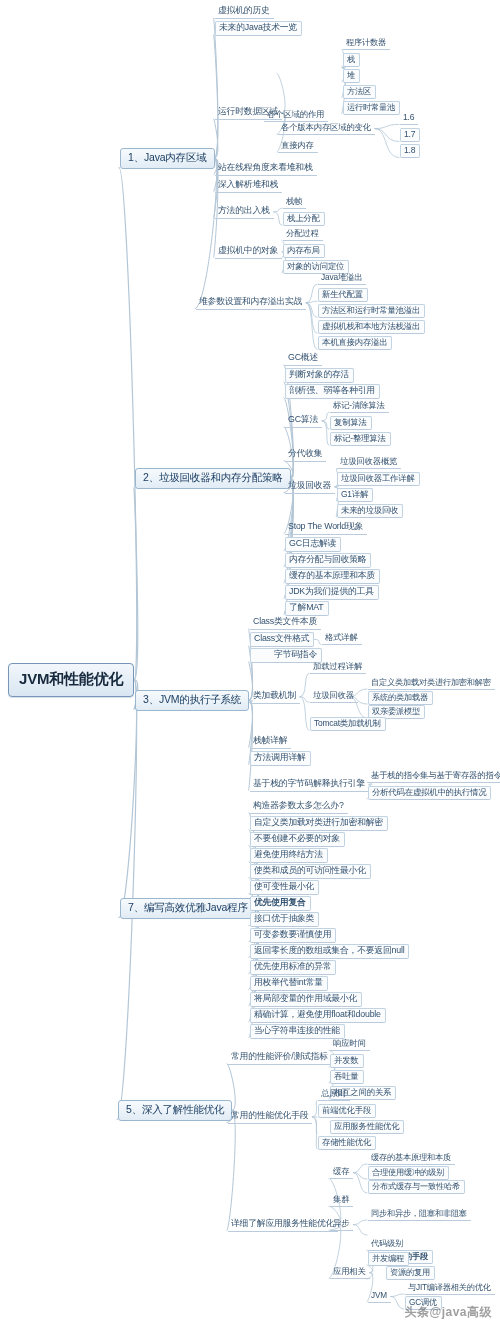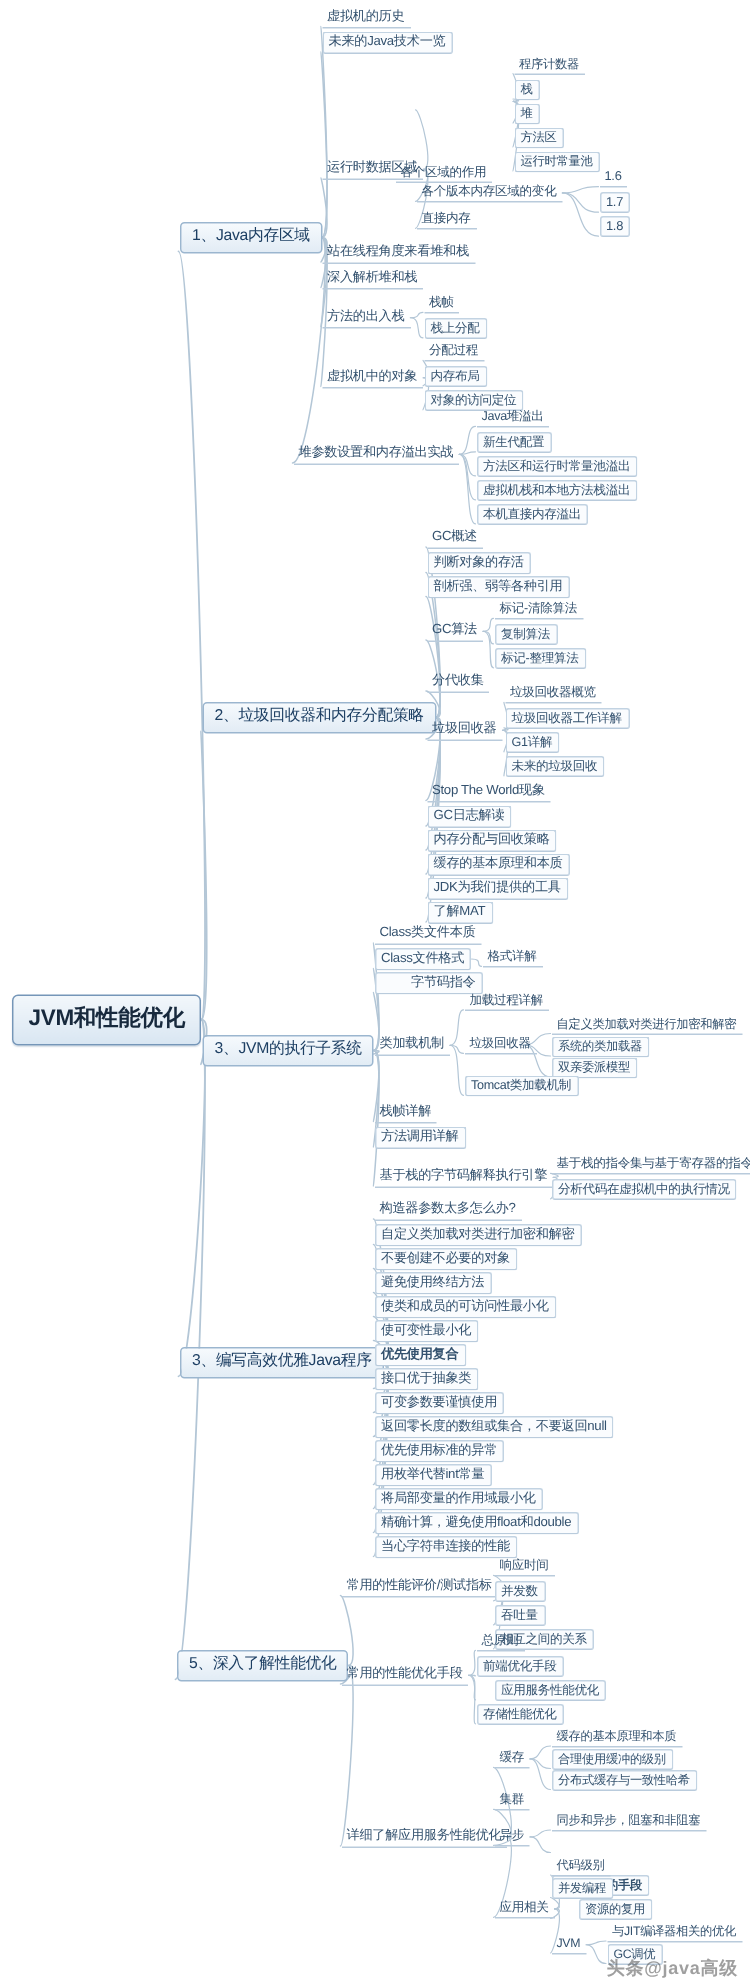--- a/index.html
+++ b/index.html
@@ -270,21 +270,21 @@
   <div class="node lv4 boxed" style="left:368px;top:705px;">双亲委派模型</div>
   <div class="node lv3 boxed" style="left:310px;top:717px;">Tomcat类加载机制</div>
 
   <div class="node lv2" style="left:250px;top:735px;">栈帧详解</div>
   <div class="node lv2 boxed" style="left:250px;top:751px;">方法调用详解</div>
 
   <div class="node lv2" style="left:250px;top:778px;">基于栈的字节码解释执行引擎</div>
   <div class="node lv3" style="left:368px;top:770px;">基于栈的指令集与基于寄存器的指令集</div>
   <div class="node lv3 boxed" style="left:368px;top:786px;">分析代码在虚拟机中的执行情况</div>
 
-  <div class="node lv1" style="left:120px;top:898px;">3、编写高效优雅Java程序</div>
+  <div class="node lv1" style="left:120px;top:898px;">7、编写高效优雅Java程序</div>
 
   <div class="node lv2" style="left:250px;top:800px;">构造器参数太多怎么办?</div>
   <div class="node lv2 boxed" style="left:250px;top:816px;">自定义类加载对类进行加密和解密</div>
   <div class="node lv2 boxed" style="left:250px;top:832px;">不要创建不必要的对象</div>
   <div class="node lv2 boxed" style="left:250px;top:848px;">避免使用终结方法</div>
   <div class="node lv2 boxed" style="left:250px;top:864px;">使类和成员的可访问性最小化</div>
   <div class="node lv2 boxed" style="left:250px;top:880px;">使可变性最小化</div>
   <div class="node lv2 boxed" style="left:250px;top:896px;font-weight:bold;">优先使用复合</div>
   <div class="node lv2 boxed" style="left:250px;top:912px;">接口优于抽象类</div>
   <div class="node lv2 boxed" style="left:250px;top:928px;">可变参数要谨慎使用</div>

